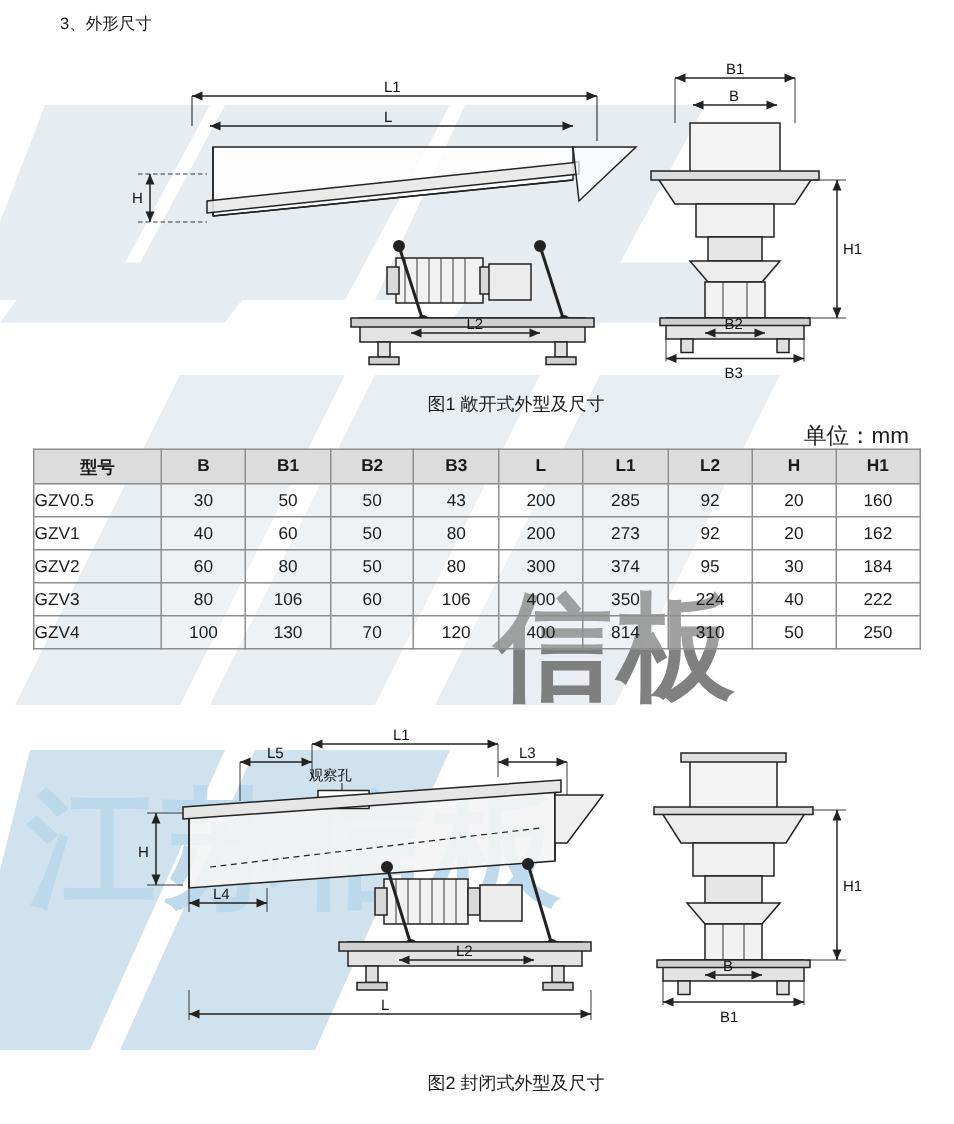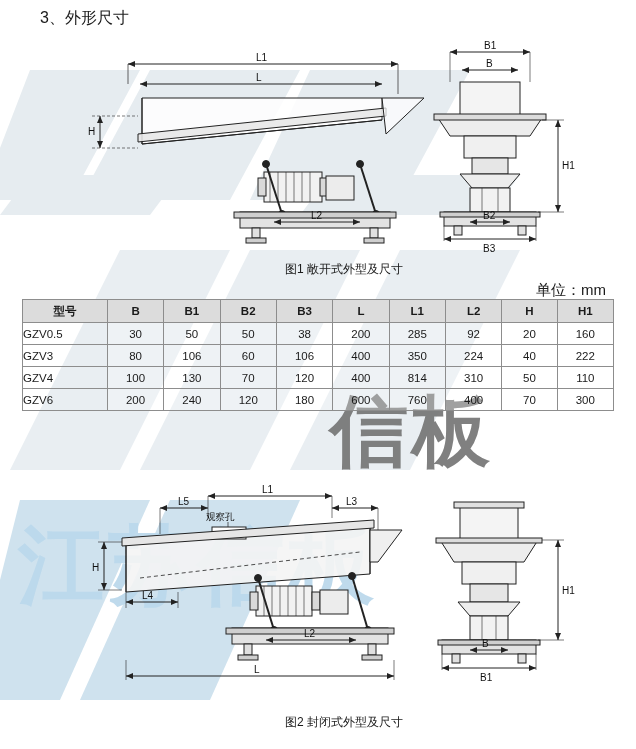--- a/index.html
+++ b/index.html
@@ -35,21 +35,21 @@
     color: #cfe0ea;
     white-space: nowrap;
     letter-spacing: 4px;
   }
 
   
   .sec-title {
     position: absolute;
     left: 40px;
     top: 8px;
-    font-size: 16px;
+    font-size: 11px;
     z-index: 3;
   }
 
   
   .fig {
     position: absolute;
     z-index: 2;
   }
   .fig-caption {
     position: absolute;
@@ -275,26 +275,50 @@
           <th class="col-n">H</th>
           <th class="col-n">H1</th>
         </tr>
       </thead>
       <tbody>
         <tr>
           <td>GZV0.5</td>
           <td>30</td>
           <td>50</td>
           <td>50</td>
-          <td>38</td>
+          <td>43</td>
           <td>200</td>
           <td>285</td>
           <td>92</td>
           <td>20</td>
           <td>160</td>
+        </tr>
+        <tr>
+          <td>GZV1</td>
+          <td>40</td>
+          <td>60</td>
+          <td>50</td>
+          <td>80</td>
+          <td>200</td>
+          <td>273</td>
+          <td>92</td>
+          <td>20</td>
+          <td>162</td>
+        </tr>
+        <tr>
+          <td>GZV2</td>
+          <td>60</td>
+          <td>80</td>
+          <td>50</td>
+          <td>80</td>
+          <td>300</td>
+          <td>374</td>
+          <td>95</td>
+          <td>30</td>
+          <td>184</td>
         </tr>
         <tr>
           <td>GZV3</td>
           <td>80</td>
           <td>106</td>
           <td>60</td>
           <td>106</td>
           <td>400</td>
           <td>350</td>
           <td>224</td>
@@ -304,33 +328,21 @@
         <tr>
           <td>GZV4</td>
           <td>100</td>
           <td>130</td>
           <td>70</td>
           <td>120</td>
           <td>400</td>
           <td>814</td>
           <td>310</td>
           <td>50</td>
-          <td>110</td>
-        </tr>
-        <tr>
-          <td>GZV6</td>
-          <td>200</td>
-          <td>240</td>
-          <td>120</td>
-          <td>180</td>
-          <td>600</td>
-          <td>760</td>
-          <td>400</td>
-          <td>70</td>
-          <td>300</td>
+          <td>250</td>
         </tr>
       </tbody>
     </table>
   </div>
 
   <div class="fig" style="left:30px; top:478px; width:576px; height:232px;">
     <svg width="576" height="232" viewBox="0 0 576 232">
       <g stroke="#222" fill="none" stroke-width="1">
 
         <line x1="178" y1="18" x2="302" y2="18"></line>

